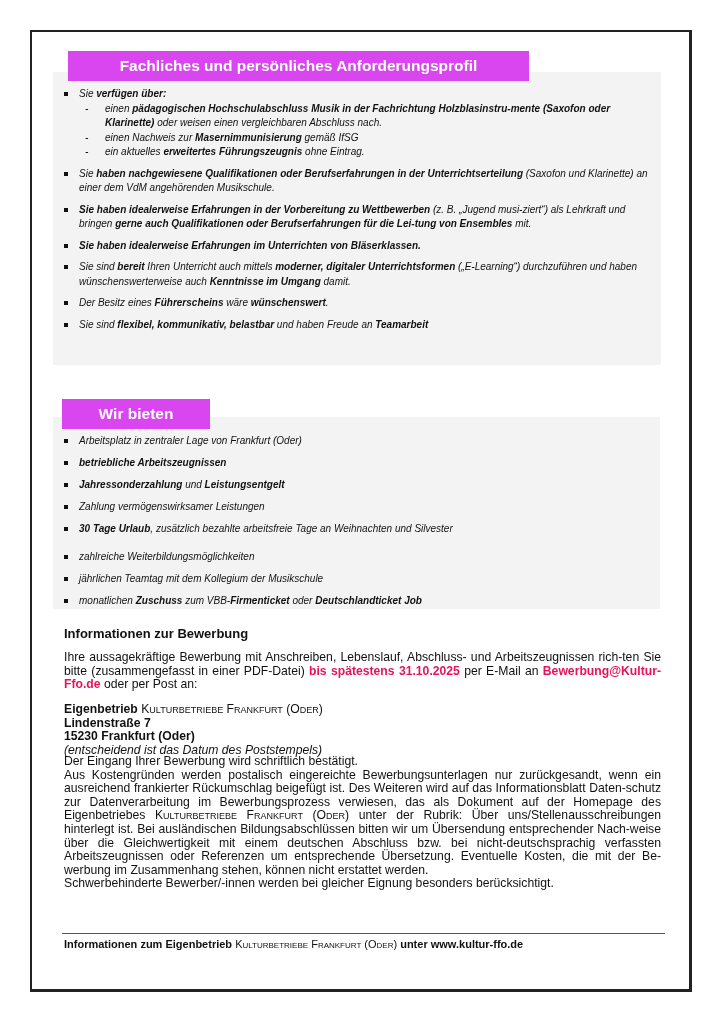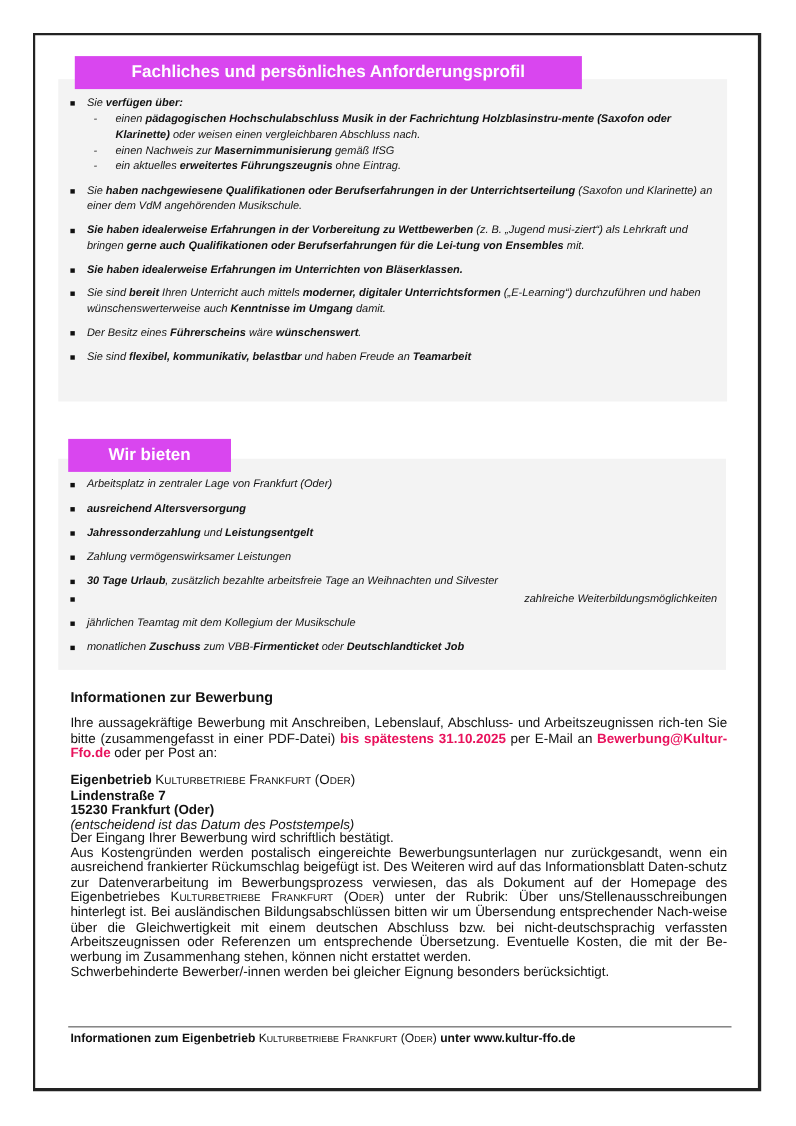--- a/index.html
+++ b/index.html
@@ -41,25 +41,25 @@
     <li style="margin-top: 7px;"><span class="bullet"></span><span><b>Sie haben idealerweise Erfahrungen im Unterrichten von Bläserklassen.</b></span></li>
     <li style="margin-top: 7px;"><span class="bullet"></span><span><span>Sie sind </span><b>bereit</b><span> Ihren Unterricht auch mittels </span><b>moderner, digitaler Unterrichtsformen</b><span> („E-Learning“) durchzuführen und haben wünschenswerterweise auch </span><b>Kenntnisse im Umgang</b><span> damit.</span></span></li>
     <li style="margin-top: 7px;"><span class="bullet"></span><span><span>Der Besitz eines </span><b>Führerscheins</b><span> wäre </span><b>wünschenswert</b><span>.</span></span></li>
     <li style="margin-top: 7px;"><span class="bullet"></span><span><span>Sie sind </span><b>flexibel, kommunikativ, belastbar</b><span> und haben Freude an </span><b>Teamarbeit</b></span></li>
   </ul>
 
 <div class="graybox" style="left:53px; top:417px; width:607px; height:192px;"></div>
 <div class="pinkhead" style="left:62px; top:399px; width:148px;">Wir bieten</div>
 <ul class="list" id="list2" style="left:62px; top:434px; width:590px;">
     <li><span class="bullet"></span><span><span>Arbeitsplatz in zentraler Lage von Frankfurt (Oder)</span></span></li>
-    <li style="margin-top: 7.5px;"><span class="bullet"></span><span><b>ausreichend Altersversorgung</b></span></li>
+    <li style="margin-top: 7.5px;"><span class="bullet"></span><span><b>betriebliche Arbeitszeugnissen</b></span></li>
     <li style="margin-top: 7.5px;"><span class="bullet"></span><span><b>Jahressonderzahlung</b><span> und </span><b>Leistungsentgelt</b></span></li>
     <li style="margin-top: 7.5px;"><span class="bullet"></span><span><span>Zahlung vermögenswirksamer Leistungen</span></span></li>
     <li style="margin-top: 7.5px;"><span class="bullet"></span><span><b>30 Tage Urlaub</b><span>, zusätzlich bezahlte arbeitsfreie Tage an Weihnachten und Silvester</span></span></li>
-    <li style="margin-top: 1px; text-align: right;"><span class="bullet"></span><span><span>zahlreiche Weiterbildungsmöglichkeiten</span></span></li>
+    <li style="margin-top: 13px;"><span class="bullet"></span><span><span>zahlreiche Weiterbildungsmöglichkeiten</span></span></li>
     <li style="margin-top: 7.5px;"><span class="bullet"></span><span><span>jährlichen Teamtag mit dem Kollegium der Musikschule</span></span></li>
     <li style="margin-top: 7.5px;"><span class="bullet"></span><span><span>monatlichen </span><b>Zuschuss</b><span> zum VBB-</span><b>Firmenticket</b><span> oder </span><b>Deutschlandticket Job</b></span></li>
   </ul>
 
 <div class="txt" style="left:64px; top:627px; font-size:13px; font-weight:bold;">Informationen zur Bewerbung</div>
 
 <div class="txt justify" style="left:64px; top:651px; width:597px;">
   <span>Ihre aussagekräftige Bewerbung mit Anschreiben, Lebenslauf, Abschluss- und Arbeitszeugnissen rich-ten Sie bitte (zusammengefasst in einer PDF-Datei) </span><span class="pinktext">bis spätestens 31.10.2025</span><span> per E-Mail an </span><span class="pinktext">Bewerbung@Kultur-Ffo.de</span><span> oder per Post an:</span>
 </div>
 

